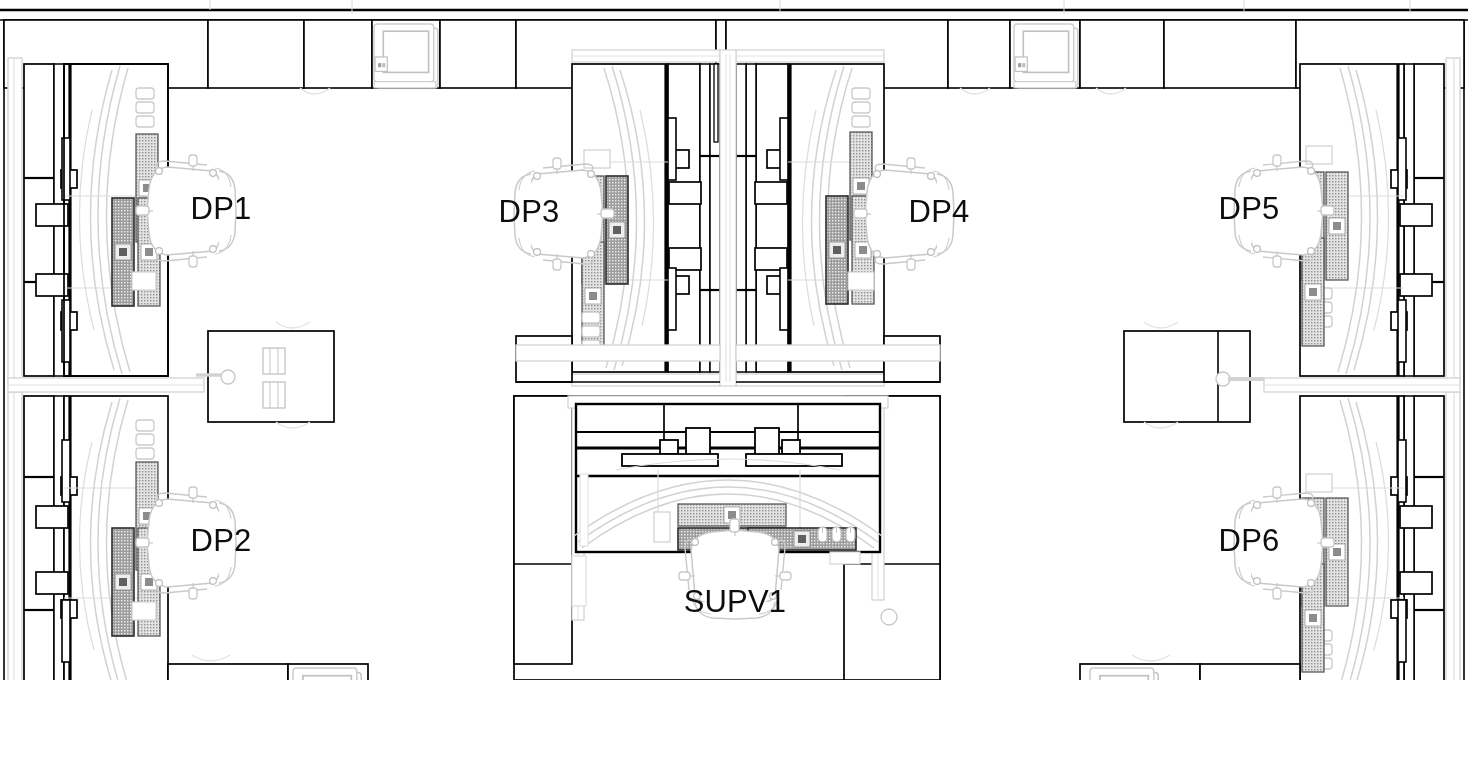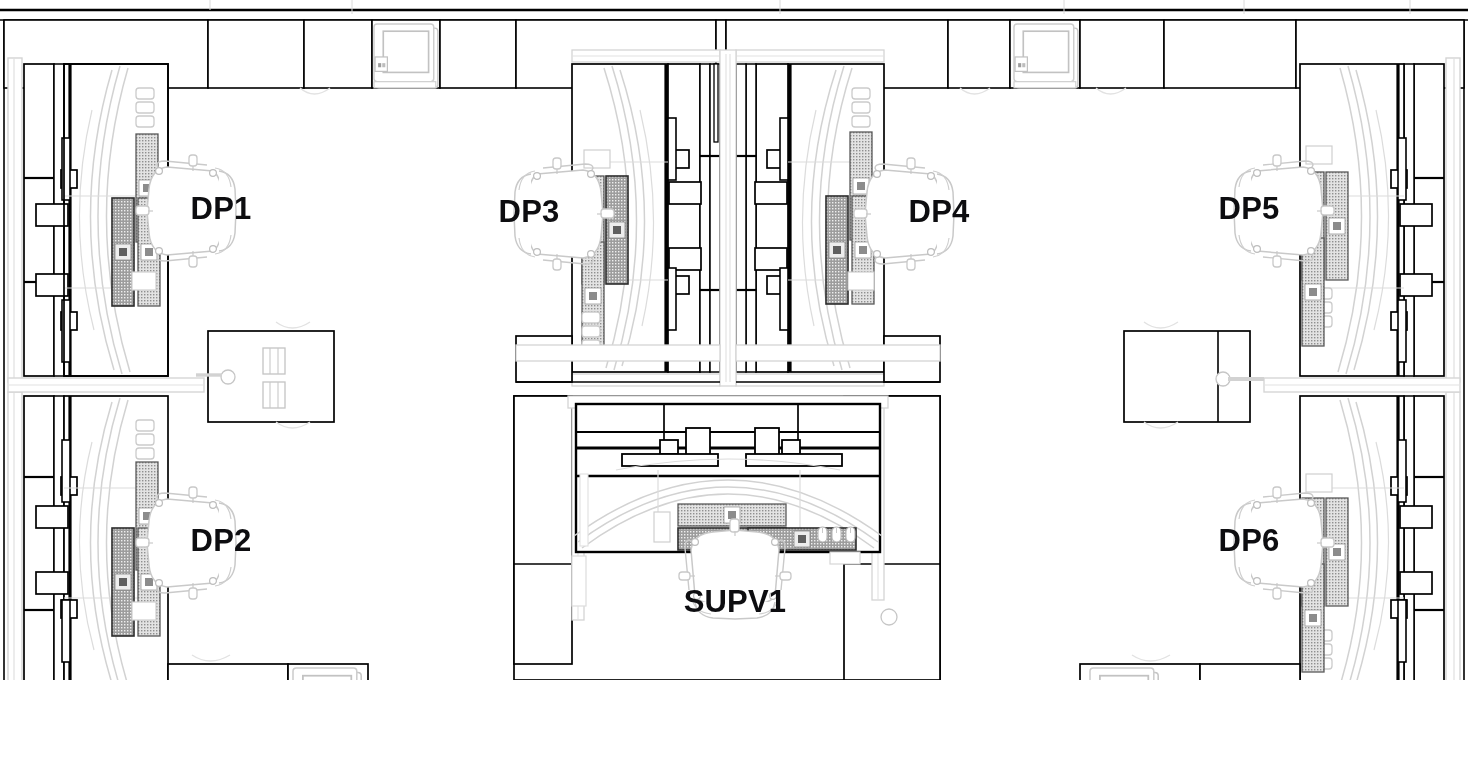--- a/index.html
+++ b/index.html
@@ -3,21 +3,20 @@
 <meta charset="utf-8">
 <title>Dispatch Control Room Floor Plan</title>
 <style>
   html,body{margin:0;padding:0;background:#ffffff;}
   body{font-family:"Liberation Sans", sans-serif;}
   #plan-root{
     position:relative;
     width:1468px;height:680px;
     background:#c4b5fd;
     overflow:hidden;
-    font-weight:bold;
   }
   #plan-svg{display:block;width:1468px;height:768px;}
   .ws-label{
     font-family:"Liberation Sans", sans-serif;
     font-size:31px;
     fill:#0d0d10;
     text-anchor:middle;
     dominant-baseline:middle;
     letter-spacing:0.2px;
   }

